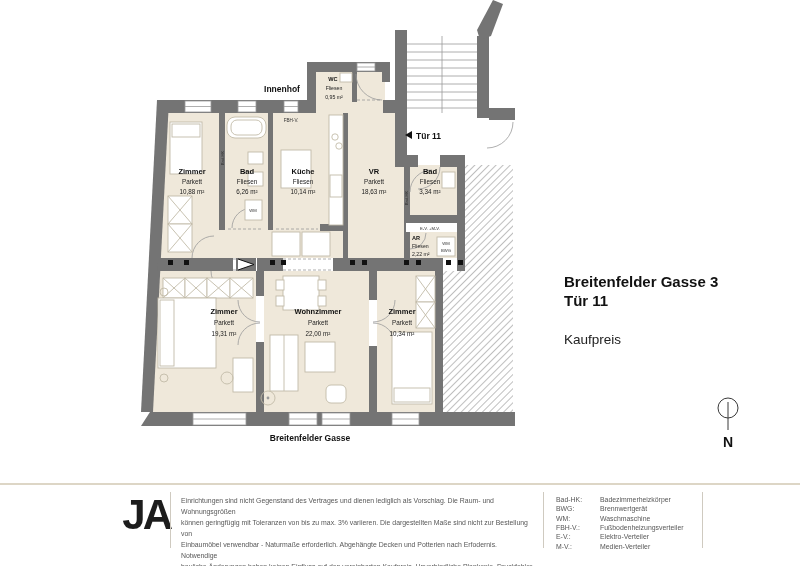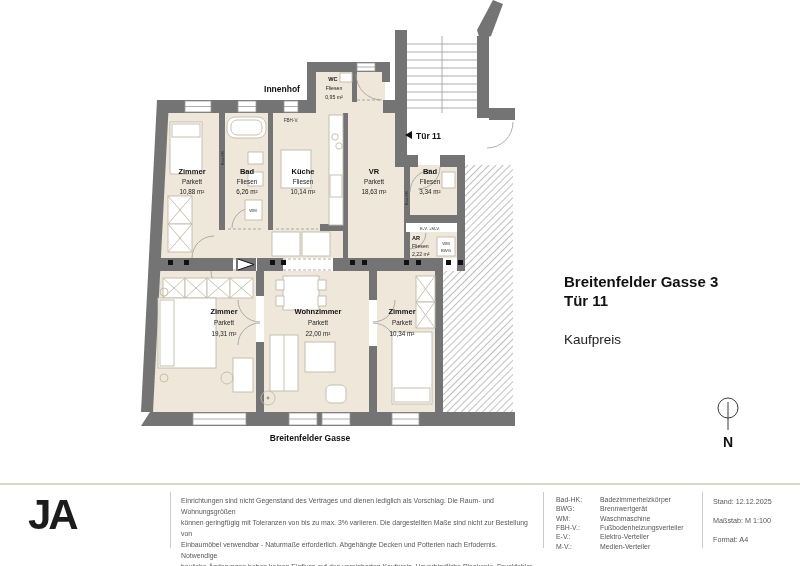--- a/index.html
+++ b/index.html
@@ -15,21 +15,21 @@
   .plan-big-label{font-weight:bold;font-size:8.5px;fill:#111;}
   
   .info{position:absolute;left:564px;top:272px;width:200px;}
   .info-title{font-size:15px;font-weight:bold;line-height:19px;color:#111;}
   .info-floor{font-size:13.5px;margin-top:22px;color:#222;}
   .info-area{font-size:11px;margin-top:20px;color:#222;display:flex;}
   .info-area .val{margin-left:28px;}
   
   .titleblock{position:absolute;left:0;top:483px;width:800px;height:70px;
               border-top:2px solid #ddd6c6;display:flex;align-items:flex-start;}
-  .tb-logo{width:170px;display:flex;align-items:flex-end;padding:10px 0 0 28px;box-sizing:border-box;}
+  .tb-logo{width:170px;display:flex;align-items:flex-end;padding:10px 0 0 28px;box-sizing:border-box;flex-direction:column;}
   .tb-ja{font-size:42px;font-weight:bold;letter-spacing:-3px;color:#1c1c1c;line-height:40px;}
   .tb-name{margin-left:12px;font-size:11.5px;letter-spacing:1px;color:#3b3b3b;line-height:15px;}
   .tb-div{width:1px;background:#cfcac0;height:56px;margin-top:7px;}
   .tb-disc{width:372px;padding:10px 8px 0 10px;box-sizing:border-box;
            font-size:6.9px;line-height:1.6;color:#575757;}
   .tb-legend{width:158px;padding:10px 0 0 12px;box-sizing:border-box;
              font-size:6.9px;line-height:1.35;color:#575757;}
   .tb-legend .row{display:flex;}
   .tb-legend .abbr{width:44px;}
   .tb-meta{width:95px;padding:12px 0 0 10px;box-sizing:border-box;
@@ -380,20 +380,15 @@
     <div class="row">
       <span class="abbr">E-V.:</span>
       <span>Elektro-Verteiler</span>
     </div>
     <div class="row">
       <span class="abbr">M-V.:</span>
       <span>Medien-Verteiler</span>
     </div>
   </div>
   <div class="tb-div"></div>
-  <div class="tb-meta">
-    <div>Stand: 12.12.2025</div>
-    <div>Maßstab: M 1:100</div>
-    <div>Format: A4</div>
-  </div>
 </div>
 
 </div>
 
 </body></html>

